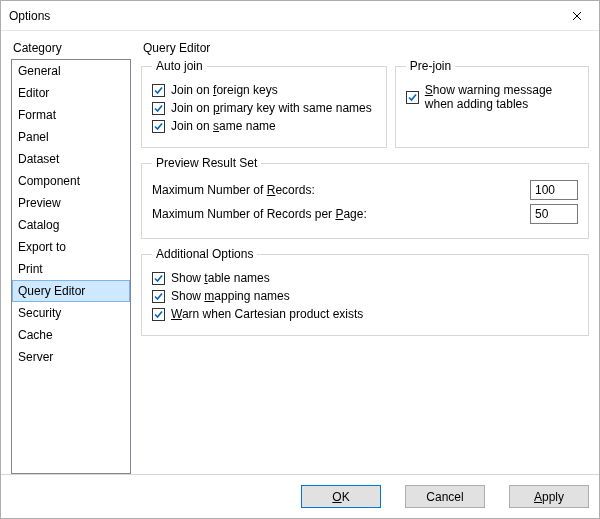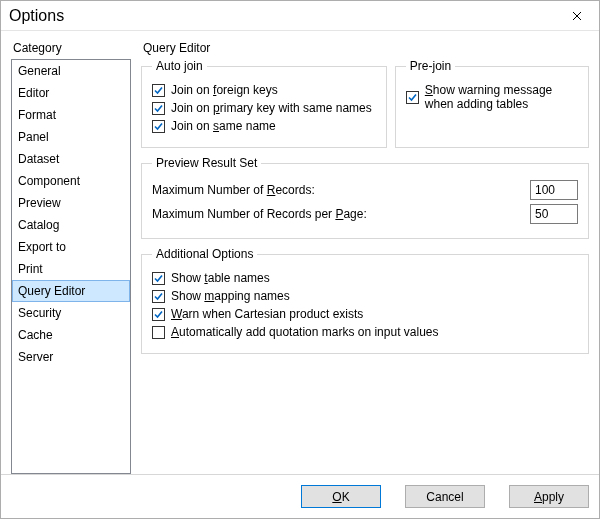--- a/index.html
+++ b/index.html
@@ -25,21 +25,21 @@
   }
   .titlebar {
     height: 30px;
     display: flex;
     align-items: center;
     padding: 0 0 0 8px;
     border-bottom: 1px solid #e5e5e5;
   }
   .titlebar .title {
     flex: 1;
-    font-size: 16px;
+    font-size: 12px;
   }
   .titlebar .close {
     width: 45px;
     height: 29px;
     display: flex;
     align-items: center;
     justify-content: center;
     font-size: 14px;
     font-weight: 300;
     cursor: default;
@@ -279,24 +279,20 @@
           <span>Show <u class="ak">m</u>apping names</span>
         </div>
         <div class="chk checked">
           <span class="box">
               <svg width="11" height="11" viewBox="0 0 11 11">
                 <path d="M2 5.5 L4.5 8 L9 2.5" stroke="#0065c1" stroke-width="1.6" fill="none"></path>
               </svg>
             </span>
           <span><u class="ak">W</u>arn when Cartesian product exists</span>
         </div>
-        <div class="chk">
-          <span class="box"></span>
-          <span><u class="ak">A</u>utomatically add quotation marks on input values</span>
-        </div>
       </fieldset>
 
     </div>
   </div>
 
   <div class="footer">
     <button class="primary"><span><u class="ak">O</u>K</span></button>
     <button><span>Cancel</span></button>
     <button><span><u class="ak">A</u>pply</span></button>
   </div>

